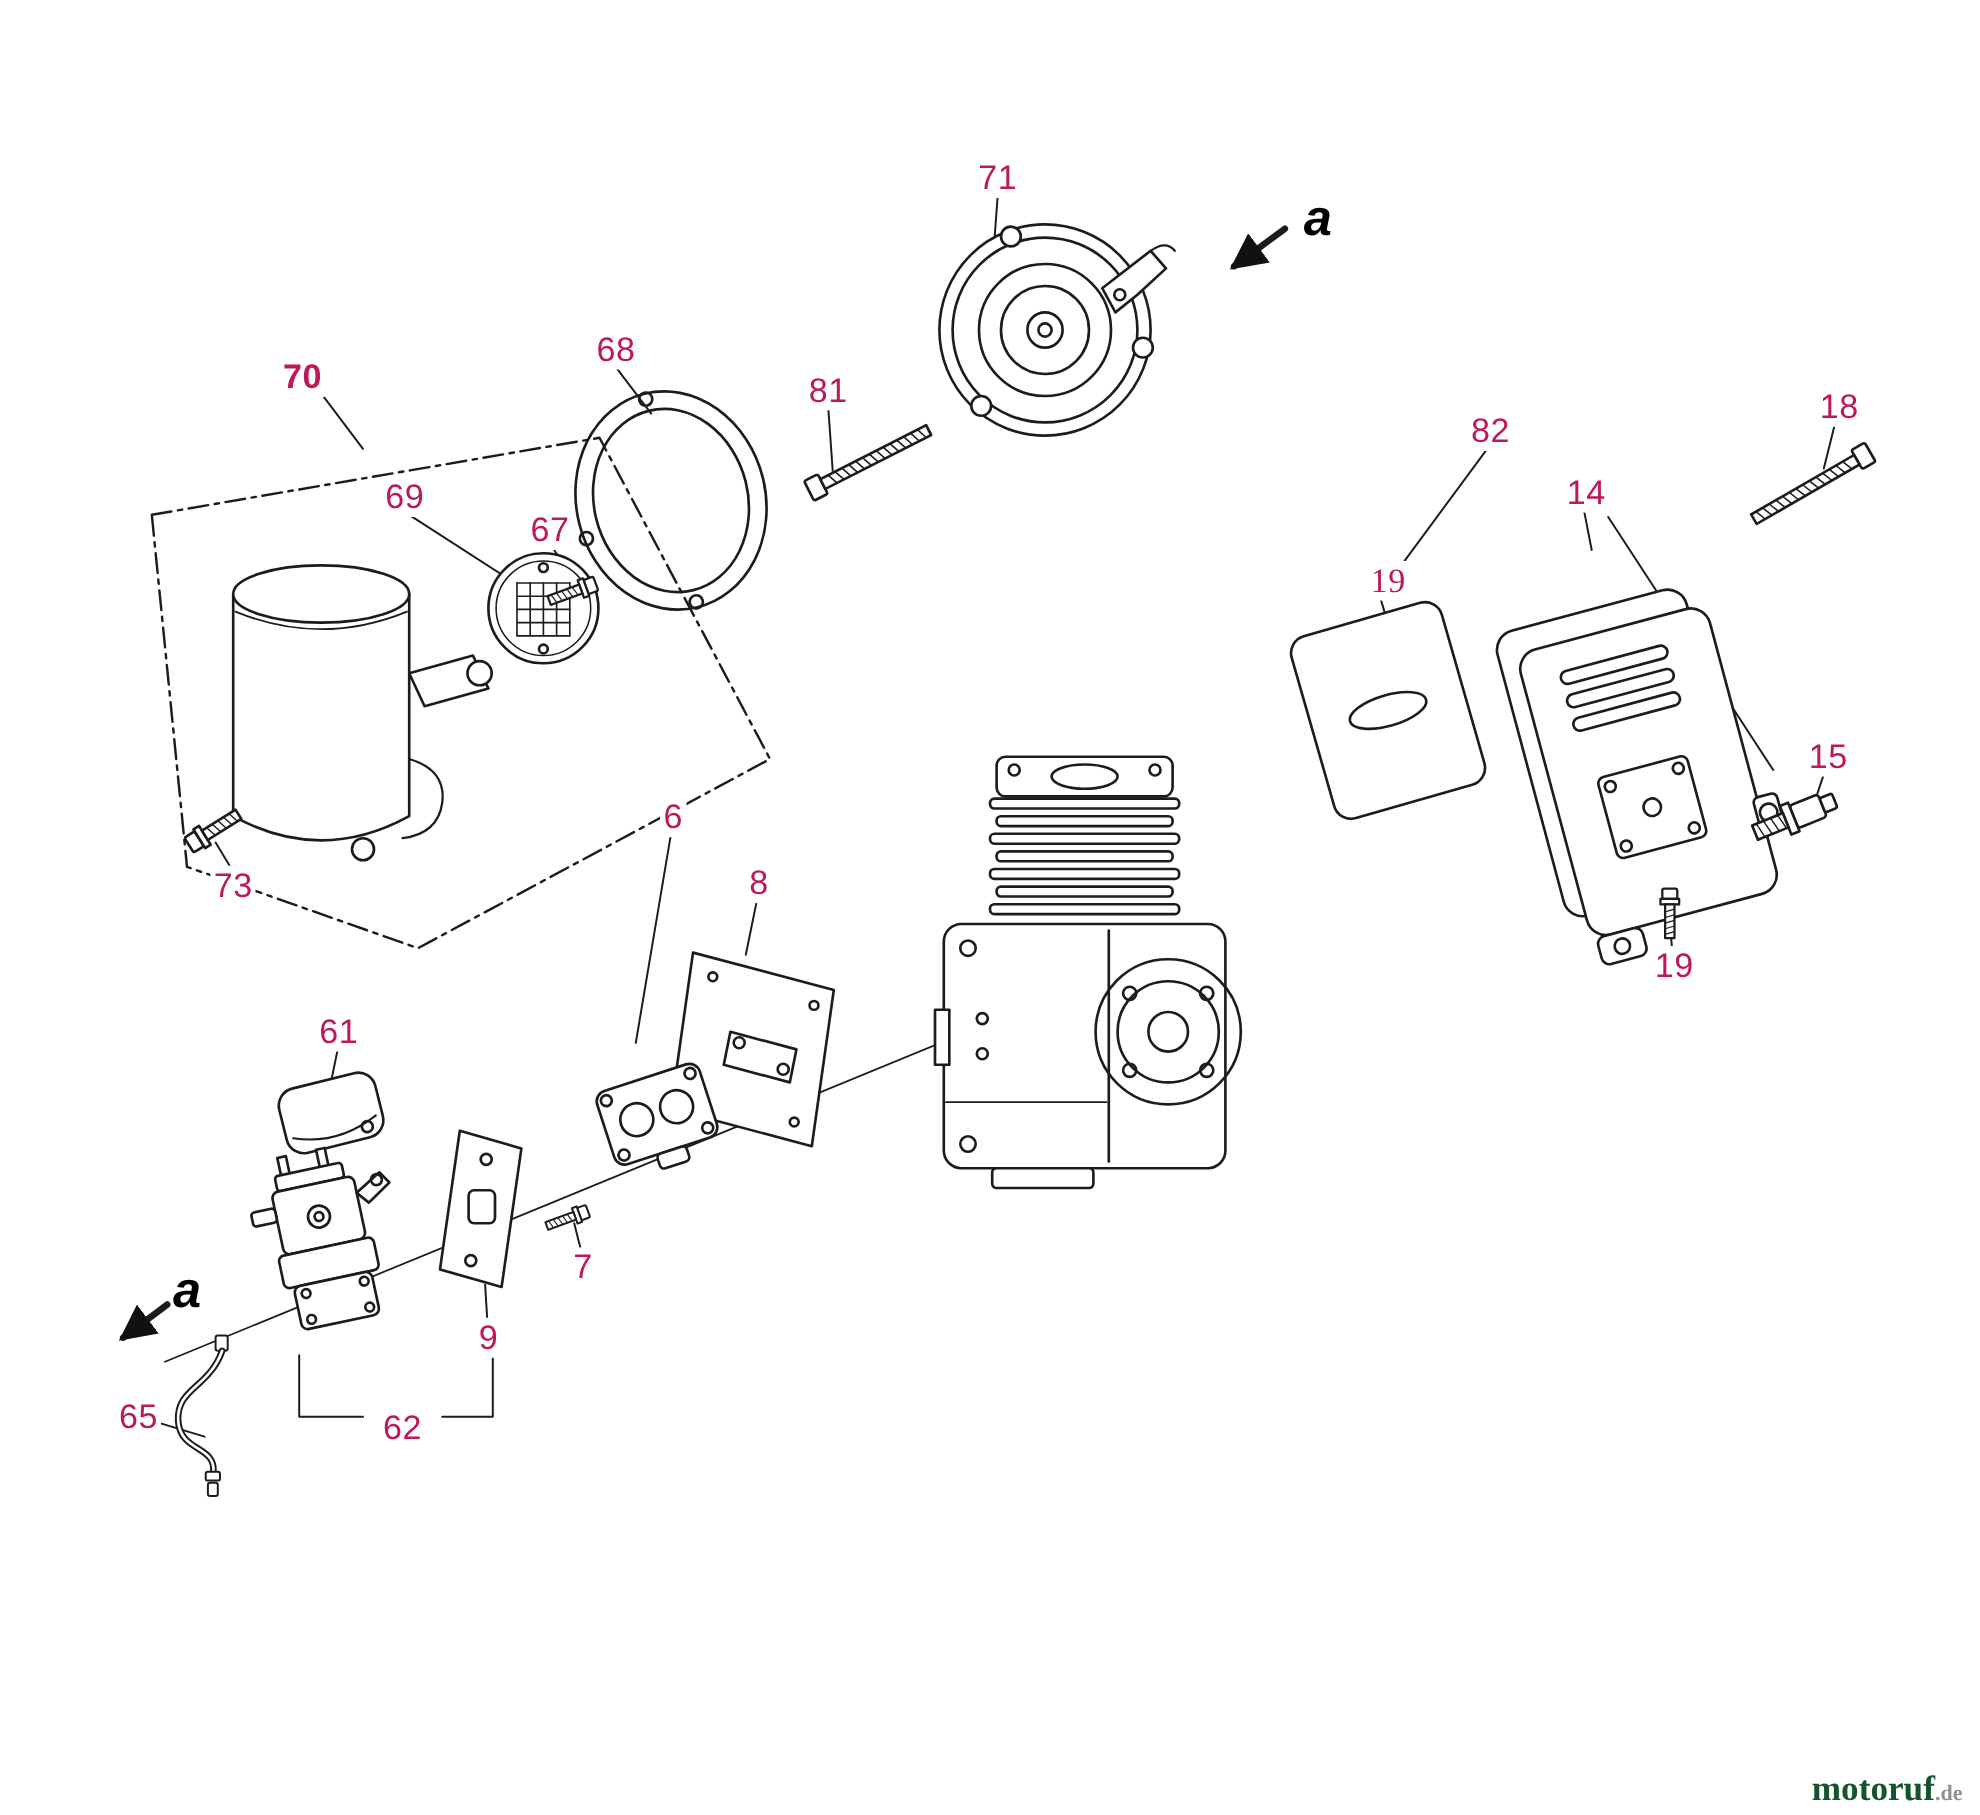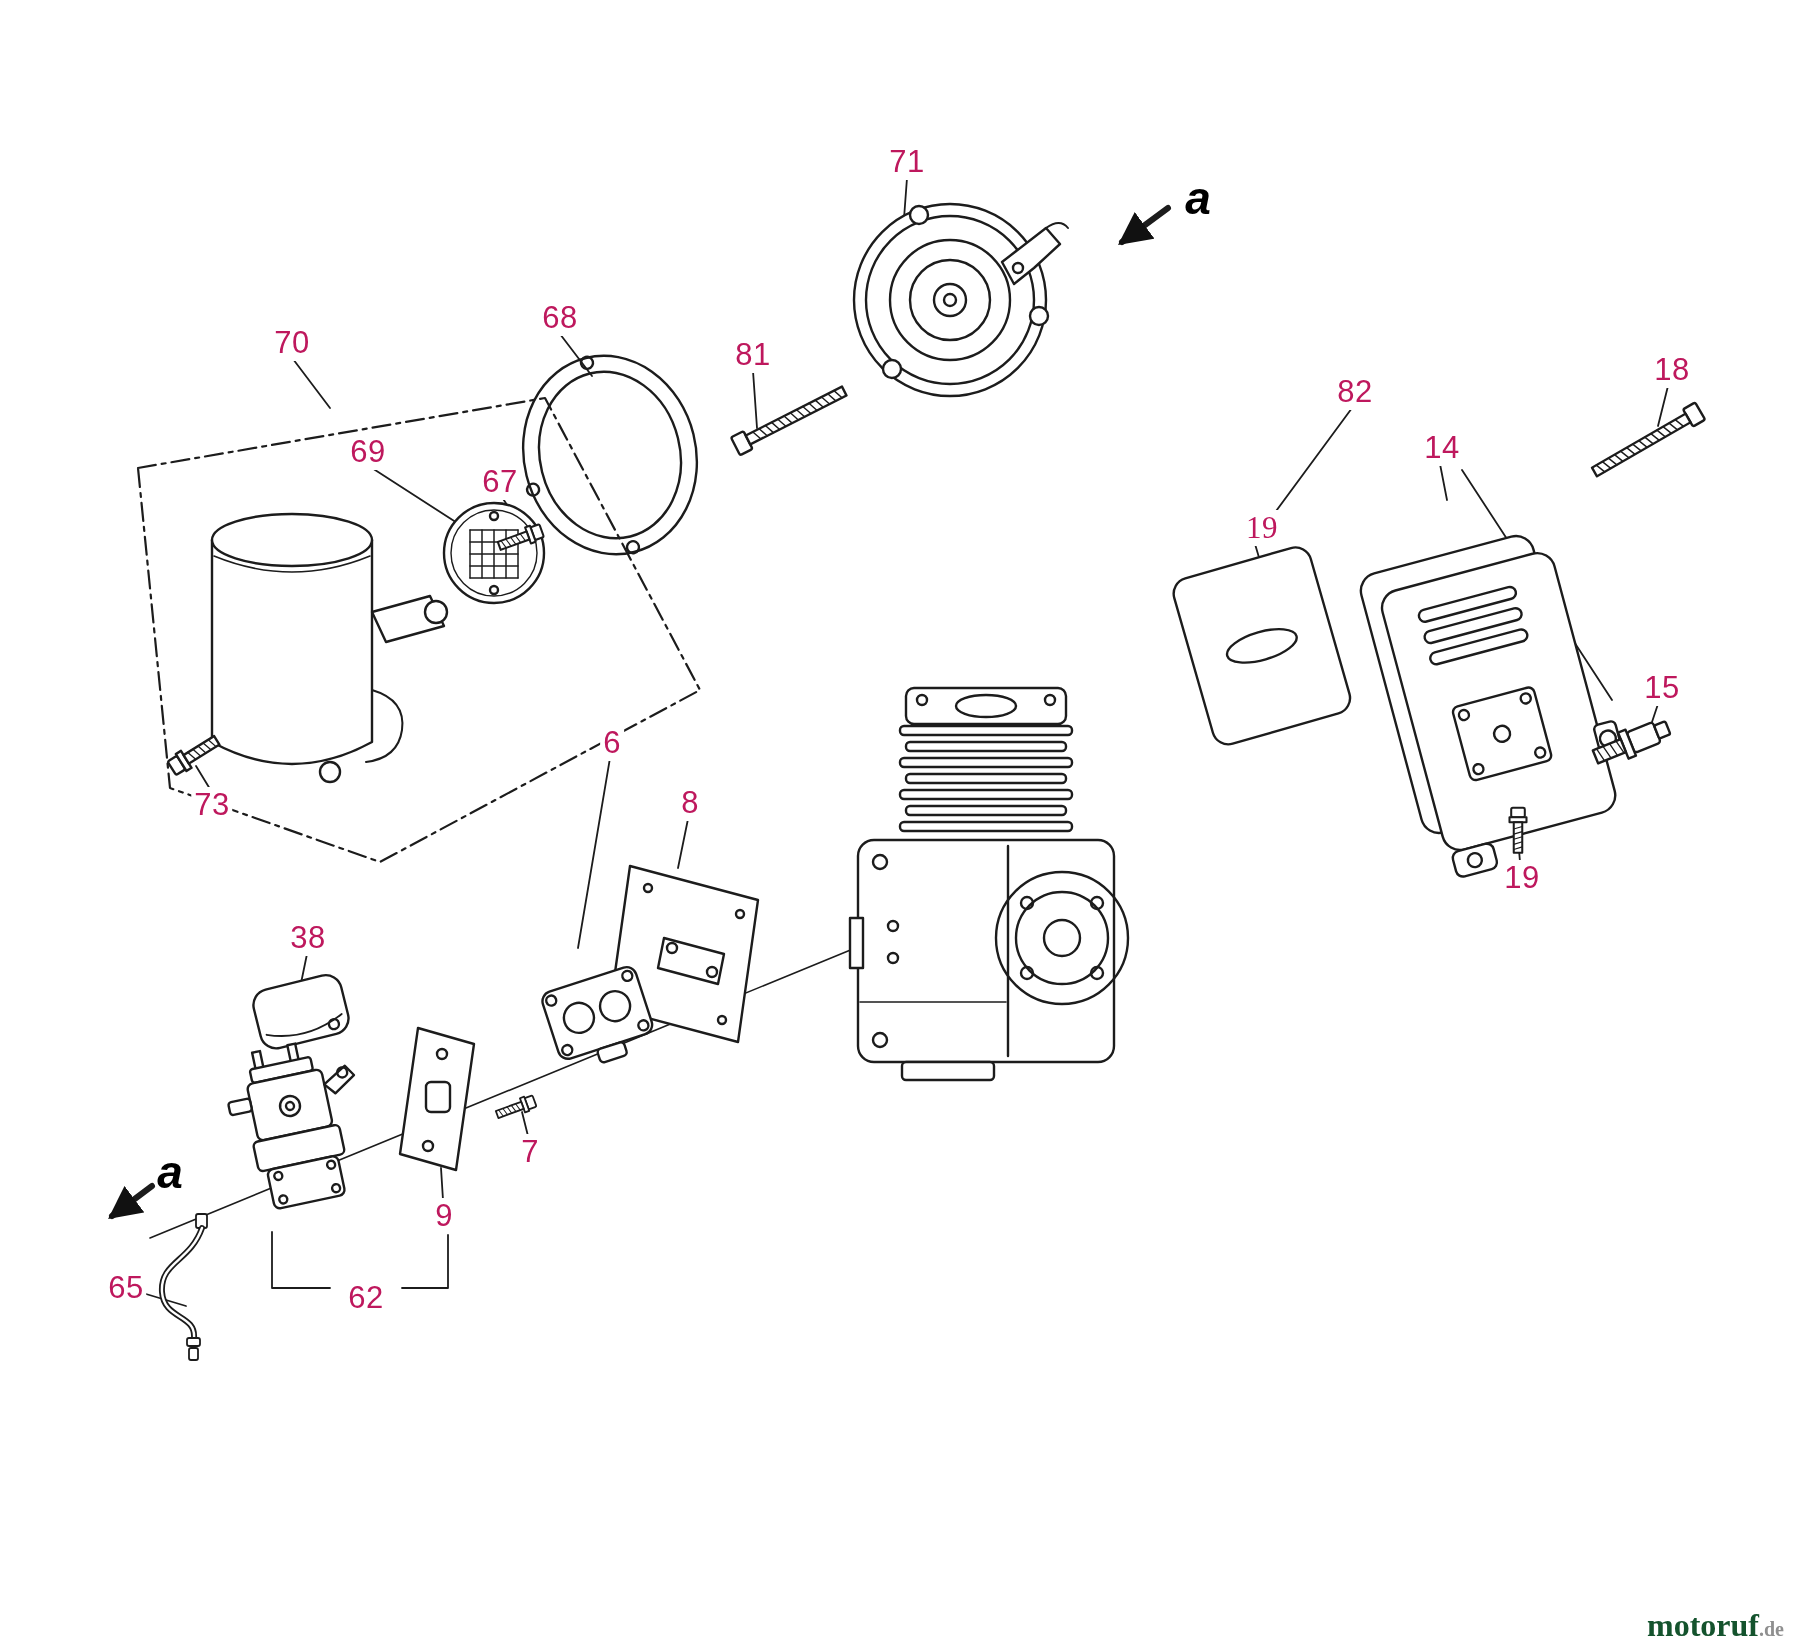--- a/index.html
+++ b/index.html
@@ -284,33 +284,33 @@
   </g>
 
   <use href="#screw-sm" transform="translate(1518,818) rotate(90) scale(0.85)"></use>
 
 </svg>
 
 <div id="callout-layer">
       <div class="callout" style="left: 907px; top: 162px;">71</div>
       <div class="callout" style="left: 560px; top: 318px;">68</div>
       <div class="callout" style="left: 753px; top: 355px;">81</div>
-      <div class="callout" style="left: 292px; top: 343px;">70</div>
+      <div class="callout" style="left: 275px; top: 343px; font-weight: bold;">70</div>
       <div class="callout" style="left: 368px; top: 452px;">69</div>
       <div class="callout" style="left: 500px; top: 482px;">67</div>
       <div class="callout" style="left: 212px; top: 805px;">73</div>
       <div class="callout" style="left: 1355px; top: 392px;">82</div>
       <div class="callout" style="left: 1262px; top: 528px; font-family: Liberation Serif, serif;">19</div>
       <div class="callout" style="left: 1442px; top: 448px;">14</div>
       <div class="callout" style="left: 1672px; top: 370px;">18</div>
       <div class="callout" style="left: 1662px; top: 688px;">15</div>
       <div class="callout" style="left: 1522px; top: 878px;">19</div>
       <div class="callout" style="left: 612px; top: 743px;">6</div>
       <div class="callout" style="left: 690px; top: 803px;">8</div>
-      <div class="callout" style="left: 308px; top: 938px;">38</div>
+      <div class="callout" style="left: 308px; top: 938px;">61</div>
       <div class="callout" style="left: 530px; top: 1152px;">7</div>
       <div class="callout" style="left: 444px; top: 1216px;">9</div>
       <div class="callout" style="left: 126px; top: 1288px;">65</div>
       <div class="callout" style="left: 366px; top: 1298px;">62</div>
       <div class="arrow-label" style="left: 1198px; top: 198px;">a</div>
       <div class="arrow-label" style="left: 170px; top: 1172px;">a</div>
     </div>
 
 <div id="watermark">
   <span style="color: #14532d;">motoruf</span><span class="tld" style="color: rgb(143, 143, 143);">.de</span>

